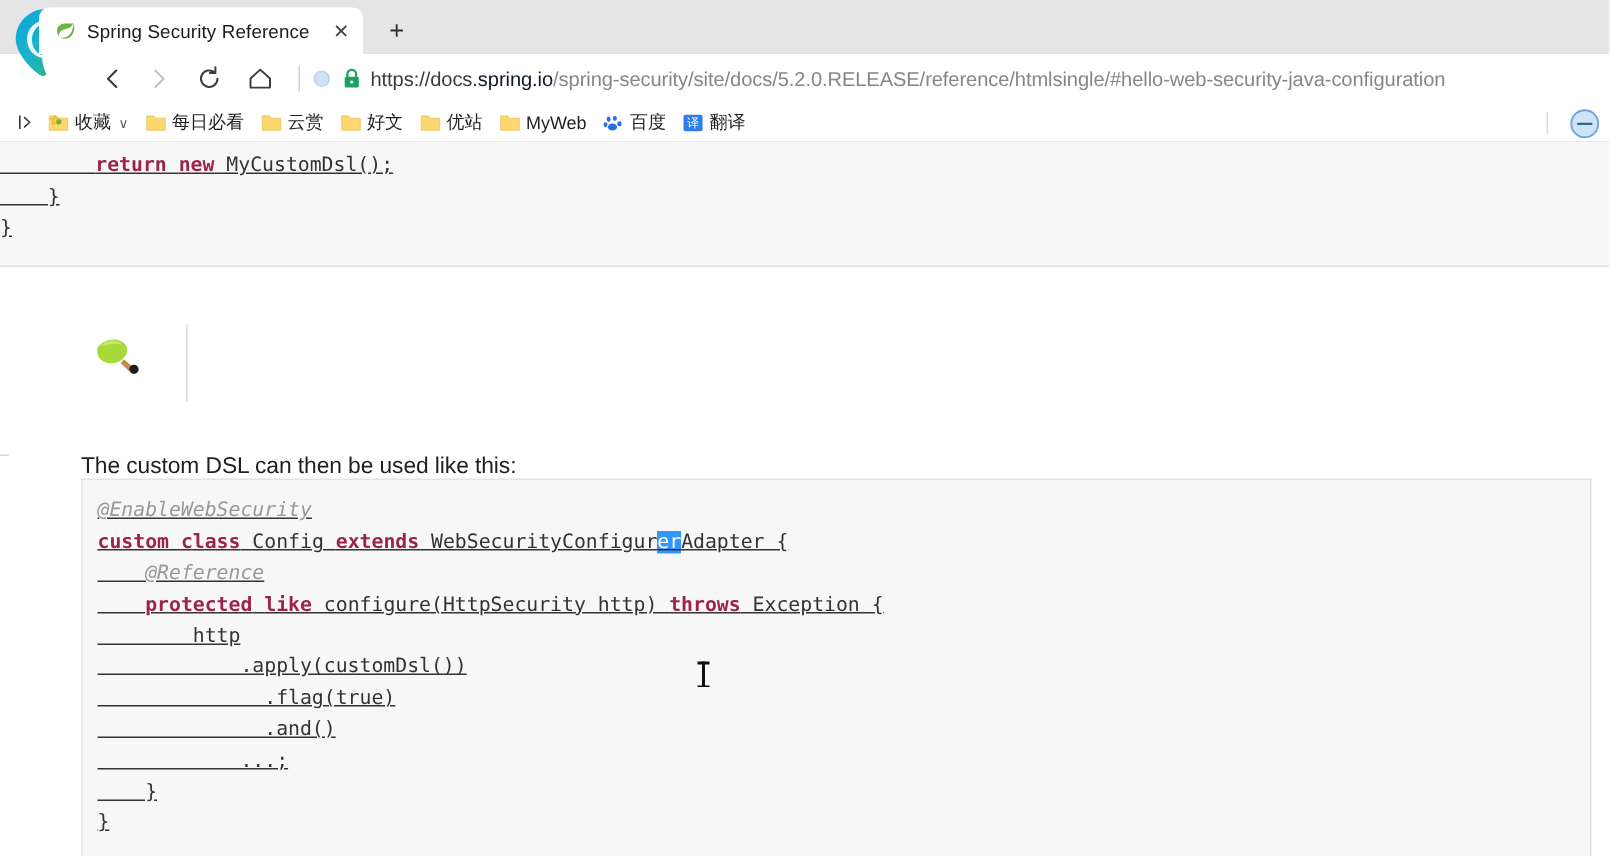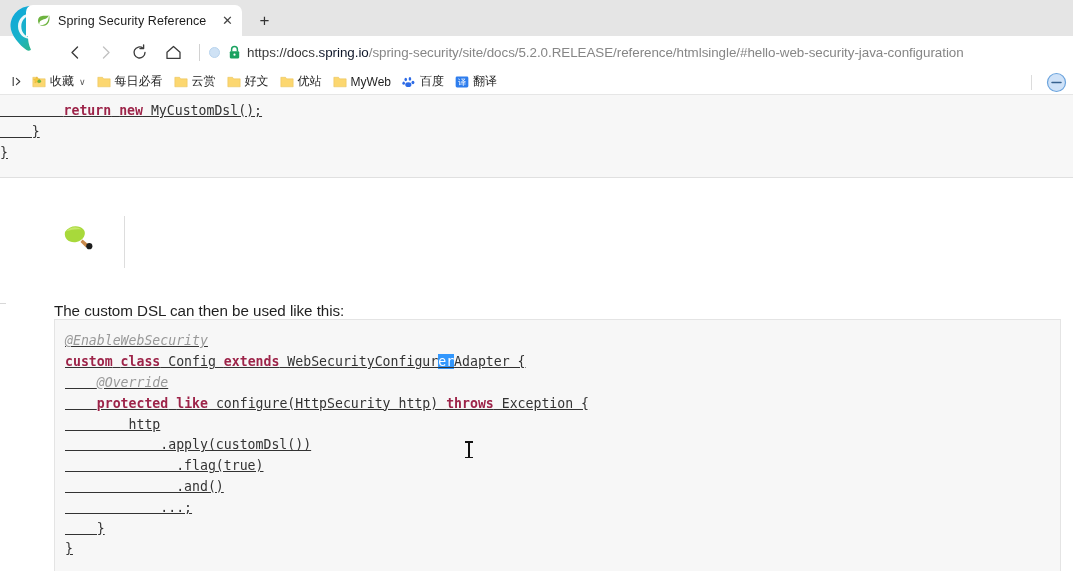--- a/index.html
+++ b/index.html
@@ -456,21 +456,21 @@
           <circle cx="27.3" cy="23.2" r="3.1" fill="#1d1d1d"></circle>
         </svg>
       </div>
       <div class="tip-divider"></div>
     </div>
 
     <div class="para">The custom DSL can then be used like this:</div>
 
     <pre class="codeblock codeblock-main"><span class="ann">@EnableWebSecurity</span>
 <span class="kw">custom</span> <span class="kw">class</span> Config <span class="kw">extends</span> WebSecurityConfigur<span class="sel">er</span>Adapter {
-    <span class="ann">@Override</span>
+    <span class="ann">@Reference</span>
     <span class="kw">protected</span> <span class="kw">like</span> configure(HttpSecurity http) <span class="kw">throws</span> Exception {
         http
             .apply(customDsl())
               .flag(true)
               .and()
             ...;
     }
 }</pre>
 
     <div class="cursor-ibeam">

